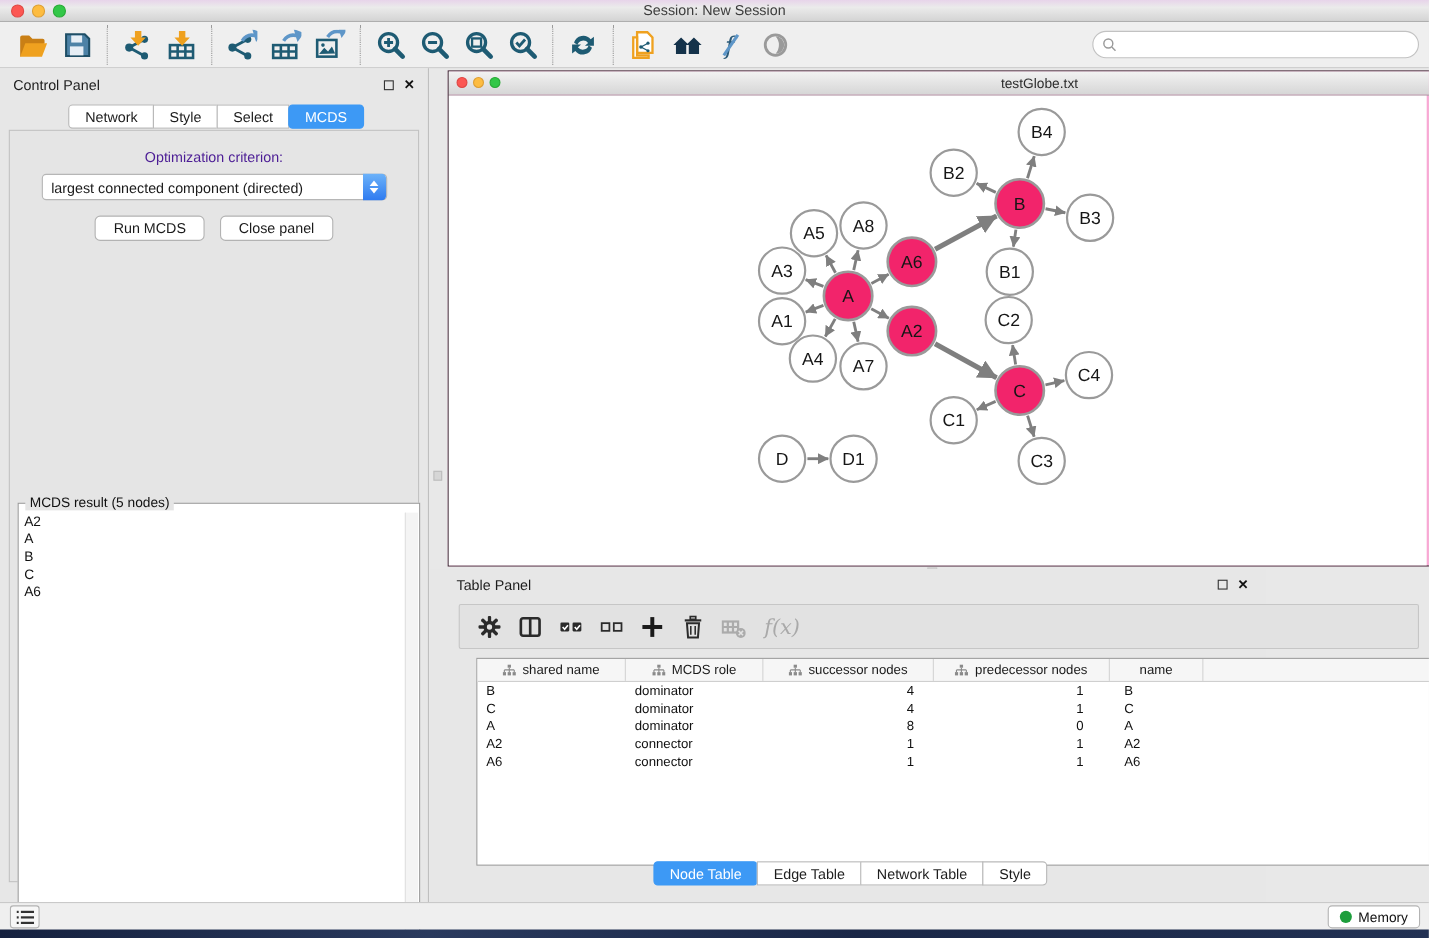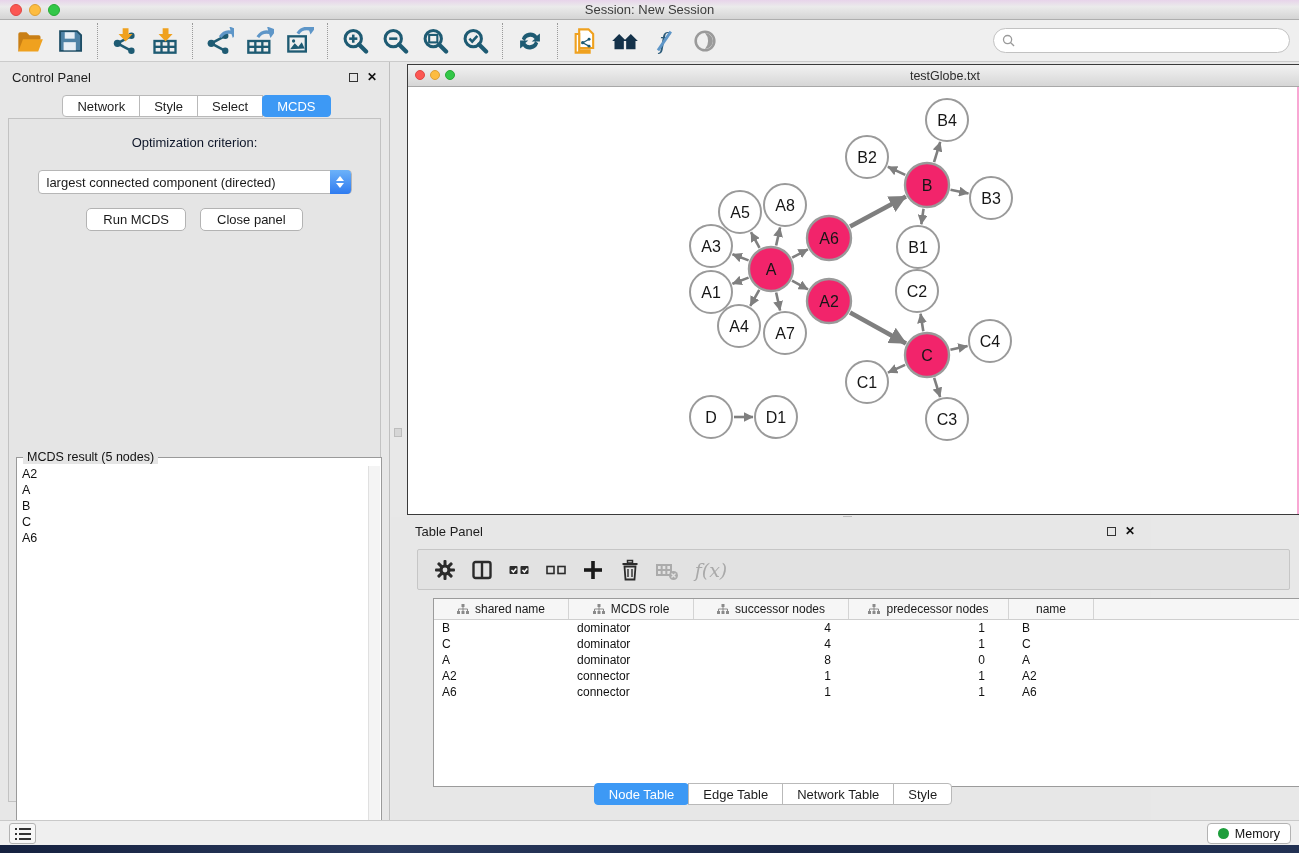--- a/index.html
+++ b/index.html
@@ -39,22 +39,22 @@
 
   .cp-tabs { position:absolute; left:0; top:33px; width:100%; display:flex; justify-content:center; z-index:2; }
   .seg { height:22px; background:#fff; border:1px solid #b9b9b9; font-size:13px; color:#1d1d1d;
     display:flex; align-items:center; justify-content:center; margin-left:-1px; padding:0 14px; }
   .seg:first-child { border-radius:4px 0 0 4px; margin-left:4px; }
   .seg:last-child { border-radius:0 4px 4px 0; }
   .seg.active { background:#3d99f5; border-color:#3d99f5; color:#fff; border-radius:4px; }
 
   .cp-body { position:absolute; left:8px; top:56px; width:373px; height:684px; border:1px solid #c2c2c2;
     background:#e5e5e5; }
-  .opt-label { text-align:center; margin-top:16px; font-size:13px; color:#0f172a; }
-  .opt-select { margin:20px auto 0; width:314px; height:24px; background:#fff; border:1px solid #b6b6b6;
+  .opt-label { text-align:center; margin-top:16px; font-size:13px; color:#4c1d95; }
+  .opt-select { margin:8px auto 0; width:314px; height:24px; background:#fff; border:1px solid #b6b6b6;
     border-radius:4px; display:flex; align-items:center; position:relative; }
   .opt-select .sel-text { font-size:13px; color:#1a1a1a; padding-left:8px; }
   .stepper { position:absolute; right:0; top:-1px; width:21px; height:24px; border-radius:0 4px 4px 0;
     background:linear-gradient(#6cb2f9,#2f7bf0); display:flex; flex-direction:column; align-items:center; justify-content:center; gap:2px; }
   .stepper .tri-up { width:0; height:0; border-left:4px solid transparent; border-right:4px solid transparent; border-bottom:5px solid #fff; }
   .stepper .tri-dn { width:0; height:0; border-left:4px solid transparent; border-right:4px solid transparent; border-top:5px solid #fff; }
   .cp-buttons { display:flex; justify-content:center; gap:14px; margin-top:14px; }
   .cp-btn { height:23px; padding:0 16px; background:#fff; border:1px solid #b3b3b3; border-radius:5px;
     font-size:13px; color:#1a1a1a; display:flex; align-items:center; }
 

